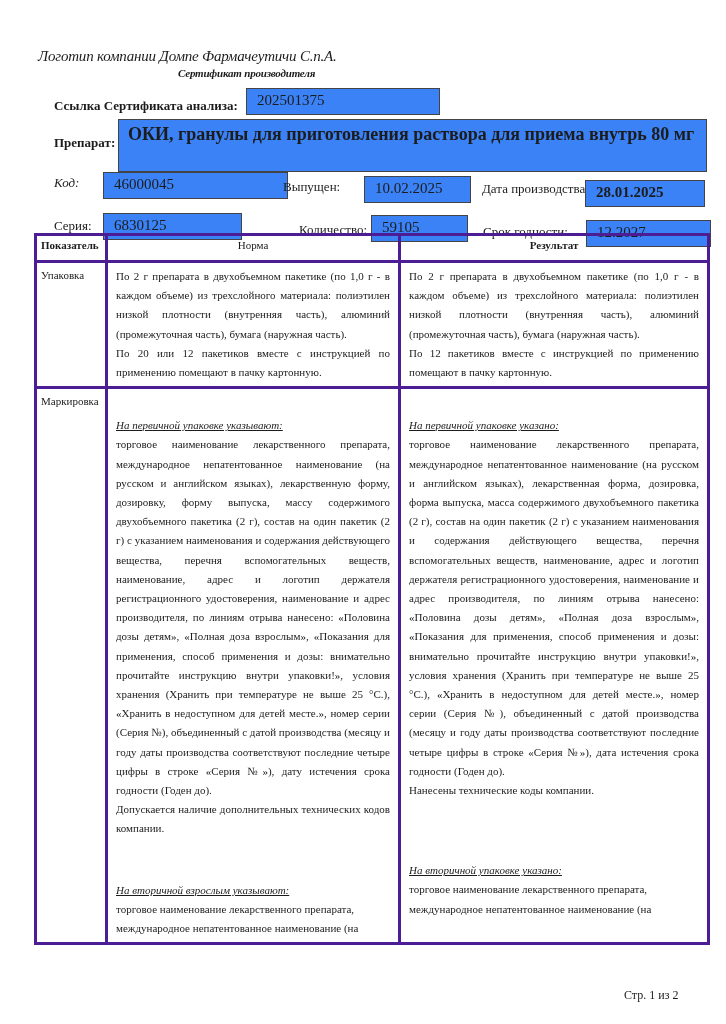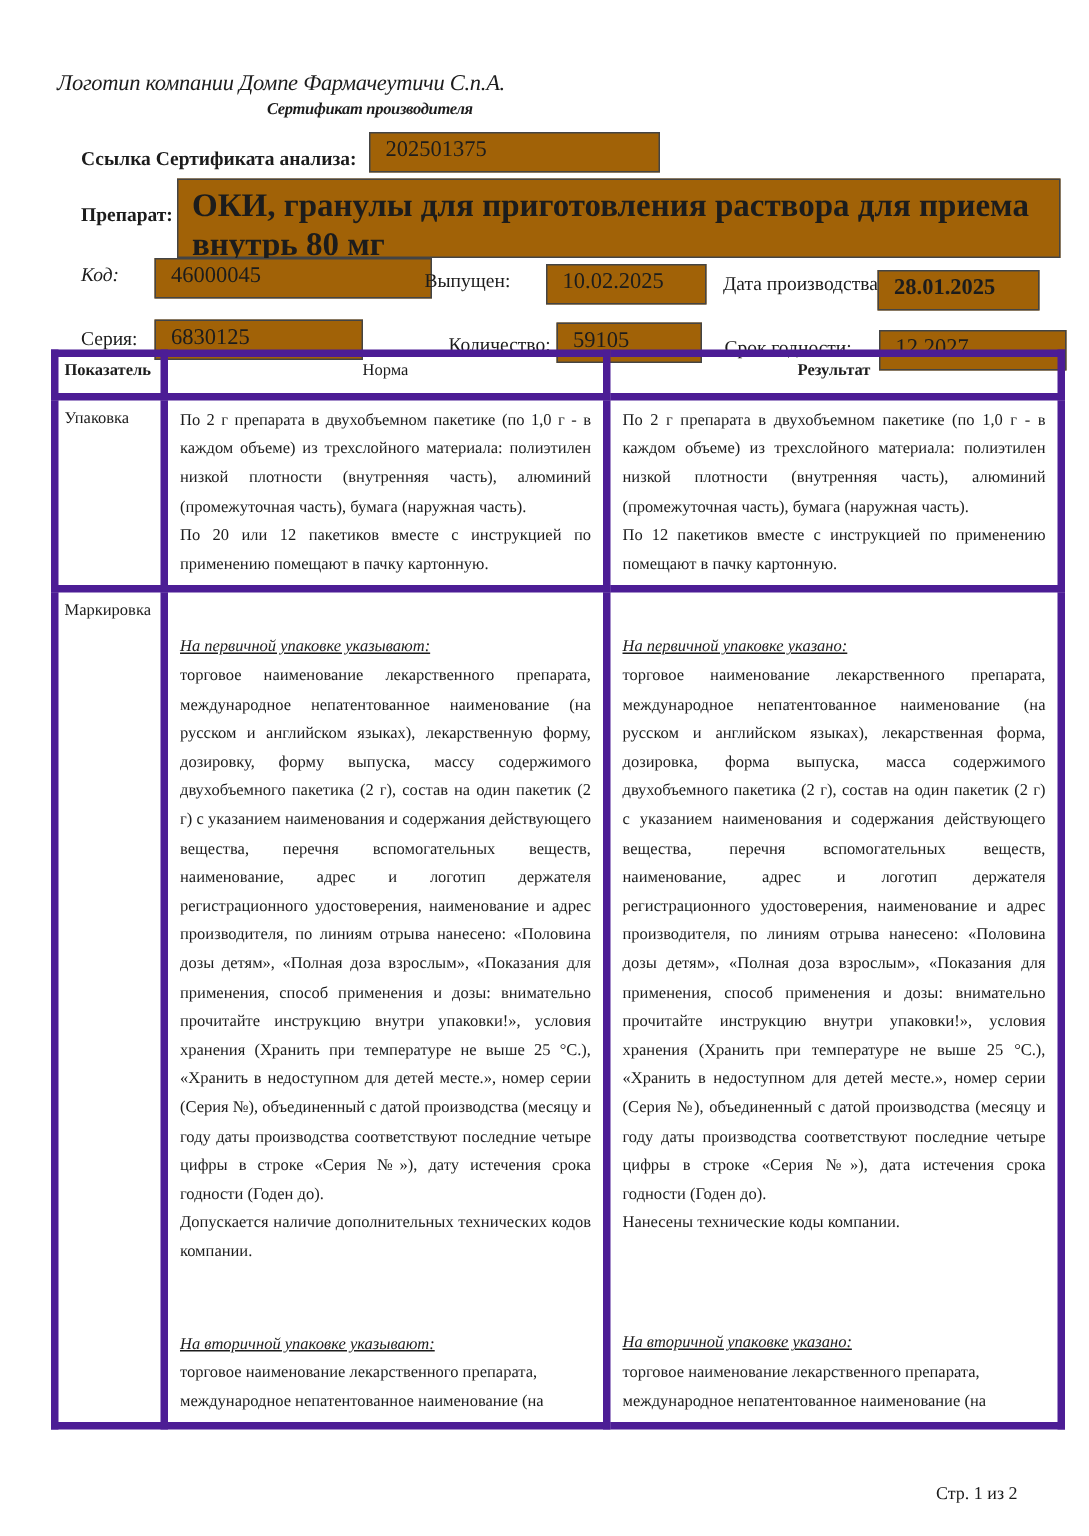--- a/index.html
+++ b/index.html
@@ -3,25 +3,25 @@
 <meta charset="utf-8">
 <style>
   html, body { margin: 0; padding: 0; background: #ffffff; }
   body { width: 726px; height: 1024px; position: relative; overflow: hidden;
          font-family: "Liberation Serif", "DejaVu Serif", serif; color: #1c1c1c; }
   .abs { position: absolute; margin-top: 15px; }
   .logo { left: 38px; top: 33px; font-size: 15px; font-style: italic; letter-spacing: -0.2px; }
   .title { left: 178px; top: 52px; font-size: 11px; font-style: italic; font-weight: bold; letter-spacing: -0.2px; }
   .lbl { font-size: 13px; }
   .lbl.b { font-weight: bold; }
-  .box { border: 1px solid #444; background: #a16207; box-sizing: border-box; font-size: 15px; padding: 3px 0 0 10px; }
+  .box { border: 1px solid #444; background: #3b82f6; box-sizing: border-box; font-size: 15px; padding: 3px 0 0 10px; }
   .box.b { font-weight: bold; }
-  .prep-box { left: 118px; top: 104px; width: 589px; height: 53px; font-size: 22px; font-weight: bold; padding: 4px 0 0 9px; }
+  .prep-box { left: 118px; top: 104px; width: 589px; height: 53px; font-size: 18px; font-weight: bold; padding: 4px 0 0 9px; }
   table.main { position: absolute; left: 34px; top: 233px; width: 676px; border-collapse: collapse; font-size: 11px; line-height: 19.2px; }
-  table.main td, table.main th { border: 5px solid #4c1d95; vertical-align: top; }
+  table.main td, table.main th { border: 3px solid #4c1d95; vertical-align: top; }
   table.main th { font-weight: normal; font-size: 11px; height: 24px; padding: 0; }
   th.c1 { width: 64px; text-align: left; font-weight: bold !important; padding-left: 4px !important; }
   th.c3 { font-weight: bold !important; }
   td.c1 { padding: 3px 4px; }
   td.c2, td.c3 { padding: 4px 8px 4px 8px; text-align: justify; }
   .sec-head { font-style: italic; text-decoration: underline; margin-top: 23px; }
   .spacer { height: 19px; }
   .footer { left: 624px; top: 973px; font-size: 12px; }
 </style>
 </head>
@@ -36,21 +36,21 @@
 <div class="abs lbl b" style="left:54px; top:120px;">Препарат:</div>
 <div class="abs box prep-box">ОКИ, гранулы для приготовления раствора для приема внутрь 80 мг</div>
 
 <div class="abs lbl" style="left:54px; top:160px;font-style:italic;">Код:</div>
 <div class="abs box" style="left:103px; top:157px; width:185px; height:27px;">46000045</div>
 
 <div class="abs lbl" style="left:283px; top:164px;">Выпущен:</div>
 <div class="abs box" style="left:364px; top:161px; width:107px; height:27px;">10.02.2025</div>
 
 <div class="abs lbl" style="left:482px; top:166px;">Дата производства:</div>
-<div class="abs box b" style="left:585px; top:165px; width:108px; height:27px;">28.01.2025</div>
+<div class="abs box b" style="left:585px; top:165px; width:120px; height:27px;">28.01.2025</div>
 
 <div class="abs lbl" style="left:54px; top:203px;">Серия:</div>
 <div class="abs box" style="left:103px; top:198px; width:139px; height:27px;">6830125</div>
 
 <div class="abs lbl" style="left:299px; top:207px;">Количество:</div>
 <div class="abs box" style="left:371px; top:200px; width:97px; height:27px;">59105</div>
 
 <div class="abs lbl" style="left:483px; top:209px;">Срок годности:</div>
 <div class="abs box" style="left:586px; top:205px; width:125px; height:27px;">12.2027</div>
 
@@ -74,21 +74,21 @@
         <div>По 12 пакетиков вместе с инструкцией по применению помещают в пачку картонную.</div>
       </td>
     </tr>
     <tr>
       <td class="c1">Маркировка</td>
       <td class="c2">
         <div class="sec-head">На первичной упаковке указывают:</div>
         <div>торговое наименование лекарственного препарата, международное непатентованное наименование (на русском и английском языках), лекарственную форму, дозировку, форму выпуска, массу содержимого двухобъемного пакетика (2 г), состав на один пакетик (2 г) с указанием наименования и содержания действующего вещества, перечня вспомогательных веществ, наименование, адрес и логотип держателя регистрационного удостоверения, наименование и адрес производителя, по линиям отрыва нанесено: «Половина дозы детям», «Полная доза взрослым», «Показания для применения, способ применения и дозы: внимательно прочитайте инструкцию внутри упаковки!», условия хранения (Хранить при температуре не выше 25 °С.), «Хранить в недоступном для детей месте.», номер серии (Серия №), объединенный с датой производства (месяцу и году даты производства соответствуют последние четыре цифры в строке «Серия №»), дату истечения срока годности (Годен до).</div>
         <div>Допускается наличие дополнительных технических кодов компании.</div>
         <div class="spacer"></div>
-        <div class="sec-head">На вторичной упаковке указывают:</div>
+        <div class="sec-head">На вторичной взрослым указывают:</div>
         <div>торговое наименование лекарственного препарата,</div>
         <div>международное непатентованное наименование (на</div>
       </td>
       <td class="c3">
         <div class="sec-head">На первичной упаковке указано:</div>
         <div>торговое наименование лекарственного препарата, международное непатентованное наименование (на русском и английском языках), лекарственная форма, дозировка, форма выпуска, масса содержимого двухобъемного пакетика (2 г), состав на один пакетик (2 г) с указанием наименования и содержания действующего вещества, перечня вспомогательных веществ, наименование, адрес и логотип держателя регистрационного удостоверения, наименование и адрес производителя, по линиям отрыва нанесено: «Половина дозы детям», «Полная доза взрослым», «Показания для применения, способ применения и дозы: внимательно прочитайте инструкцию внутри упаковки!», условия хранения (Хранить при температуре не выше 25 °С.), «Хранить в недоступном для детей месте.», номер серии (Серия №), объединенный с датой производства (месяцу и году даты производства соответствуют последние четыре цифры в строке «Серия №»), дата истечения срока годности (Годен до).</div>
         <div>Нанесены технические коды компании.</div>
         <div class="spacer"></div>
         <div class="spacer"></div>
         <div class="sec-head">На вторичной упаковке указано:</div>

